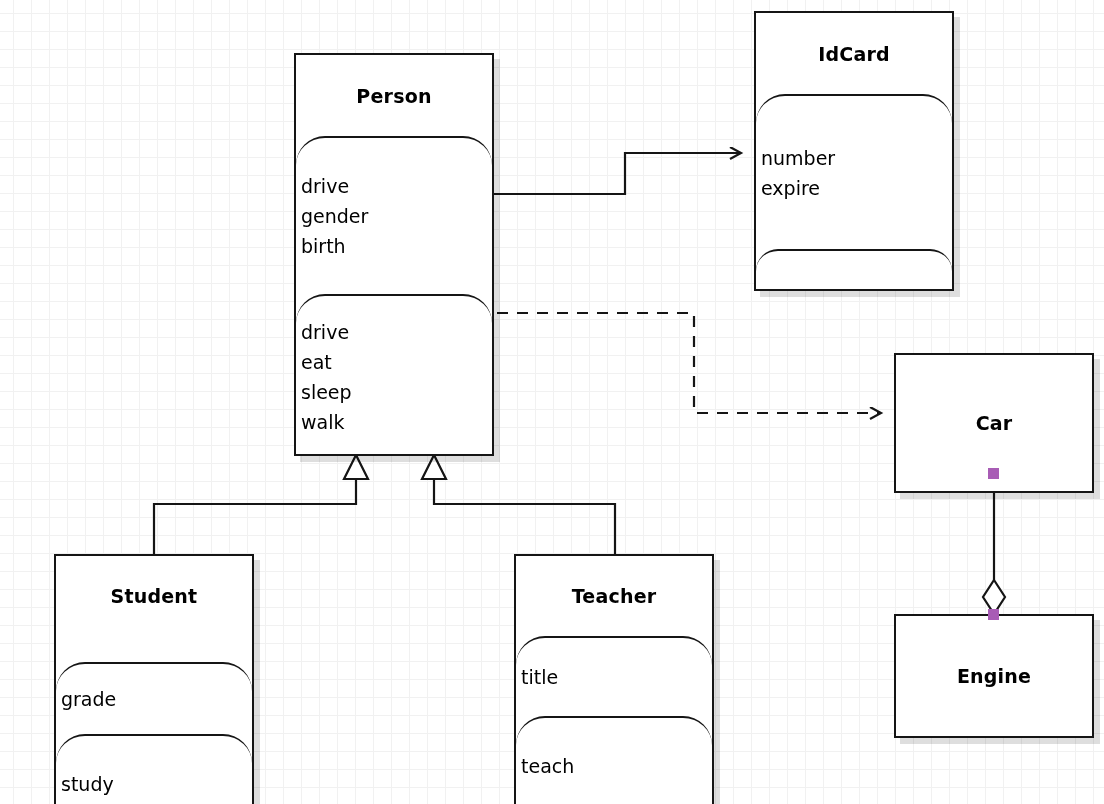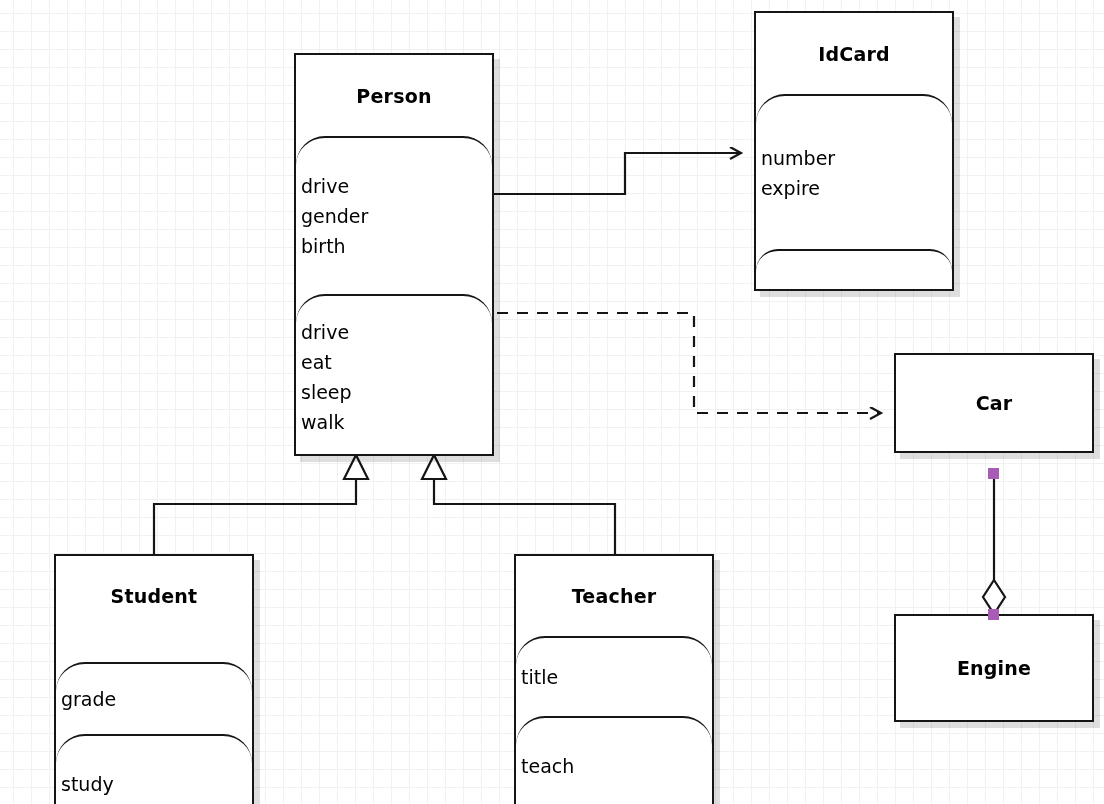--- a/index.html
+++ b/index.html
@@ -151,21 +151,21 @@
   <div class="uml-class" style="left:514px; top:554px; width:200px; height:260px;">
     <div class="compartment c-name" style="height:80px;text-align:right;">Teacher</div>
     <div class="compartment c-list" style="height:80px;">
       <div class="row">title</div>
     </div>
     <div class="compartment c-list" style="height:98px;">
       <div class="row">teach</div>
     </div>
   </div>
 
-  <div class="uml-class" style="left:894px; top:353px; width:200px; height:100px;">
+  <div class="uml-class" style="left:894px; top:353px; width:200px; height:140px;">
     <div class="compartment c-name" style="height:100%;">Car</div>
   </div>
 
-  <div class="uml-class" style="left:894px; top:614px; width:200px; height:108px;">
+  <div class="uml-class" style="left:894px; top:614px; width:200px; height:124px;">
     <div class="compartment c-name" style="height:100%;">Engine</div>
   </div>
 
 </div>
 
 </body></html>

